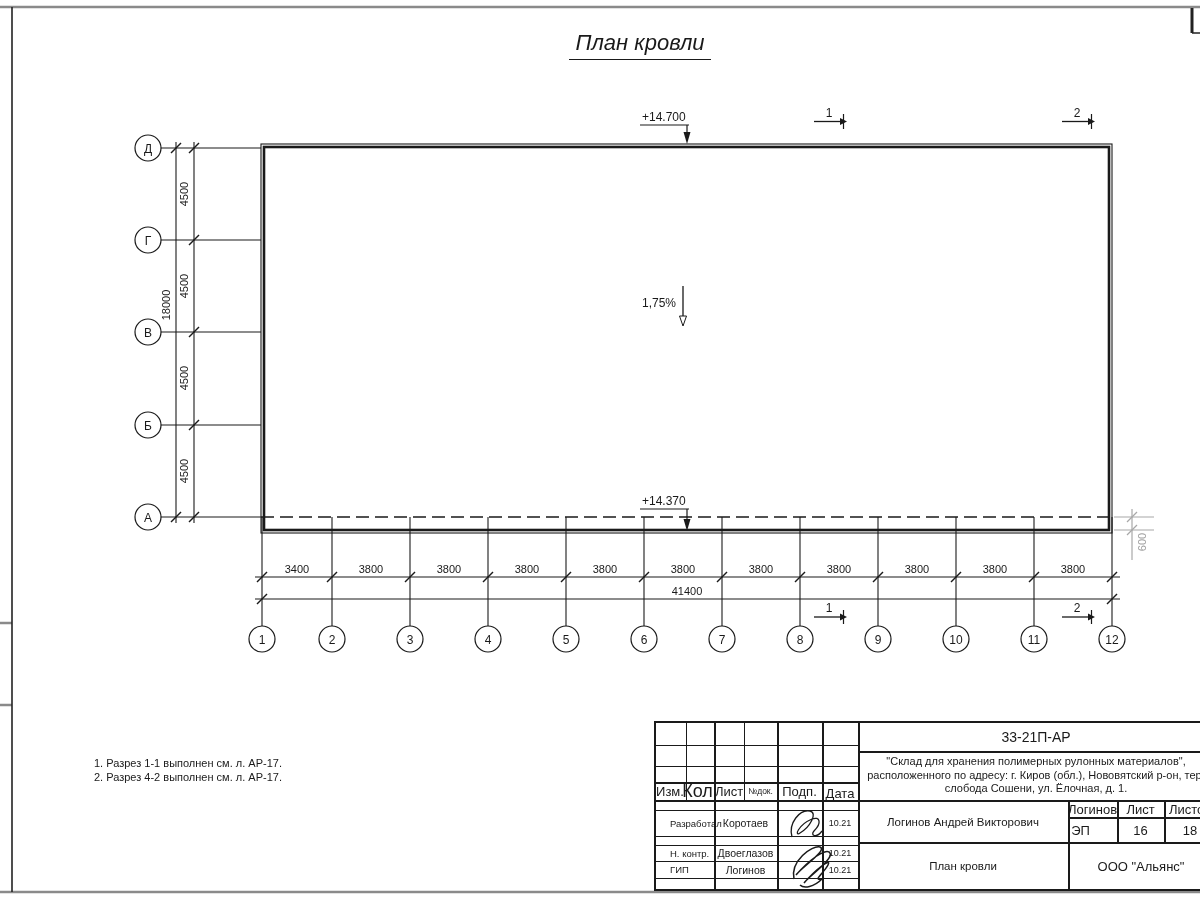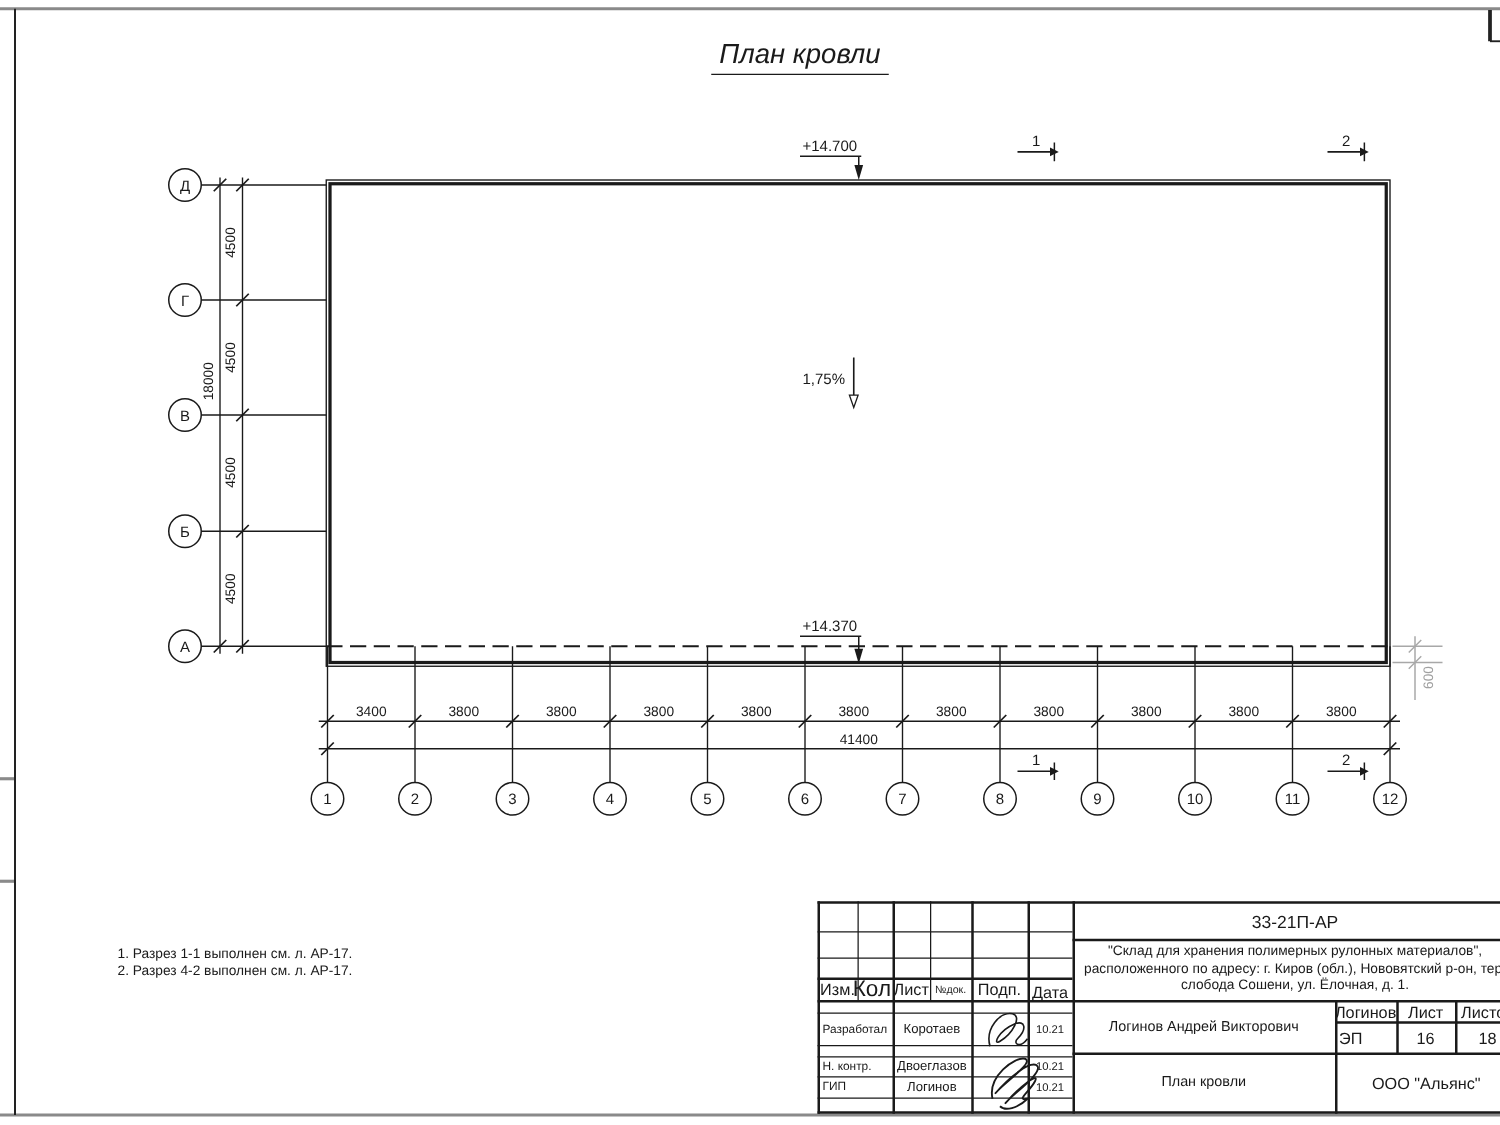--- a/index.html
+++ b/index.html
@@ -17,21 +17,21 @@
   .sheet-title{position:absolute;left:480px;top:30px;width:320px;text-align:center;}
   .sheet-title span{display:inline-block;font-style:italic;font-size:22px;
     padding:0 6px 3px 6px;border-bottom:1.6px solid #1a1a1a;}
   
   .notes{position:absolute;left:94px;top:757px;font-size:11px;line-height:13.5px;}
   
   .tb{position:absolute;left:654px;top:721px;width:560px;height:170px;font-size:11px;}
   .tb .hl,.tb .vl{position:absolute;background:#1a1a1a;}
   .tb .cell{position:absolute;display:flex;align-items:center;justify-content:center;
     text-align:center;white-space:nowrap;overflow:visible;}
-  .tb .left{justify-content:flex-start;padding-left:4px;}
+  .tb .left{justify-content:flex-start;padding-left:16px;}
   .sig-svg{position:absolute;left:110px;top:80px;}
 </style>
 </head>
 <body>
 
 <svg class="plan-svg" width="1200" height="900">
 
   <g stroke="#8a8a8a" stroke-width="2.5">
     <line x1="0" y1="7" x2="1200" y2="7"></line>
     <line x1="0" y1="892" x2="1200" y2="892"></line>

